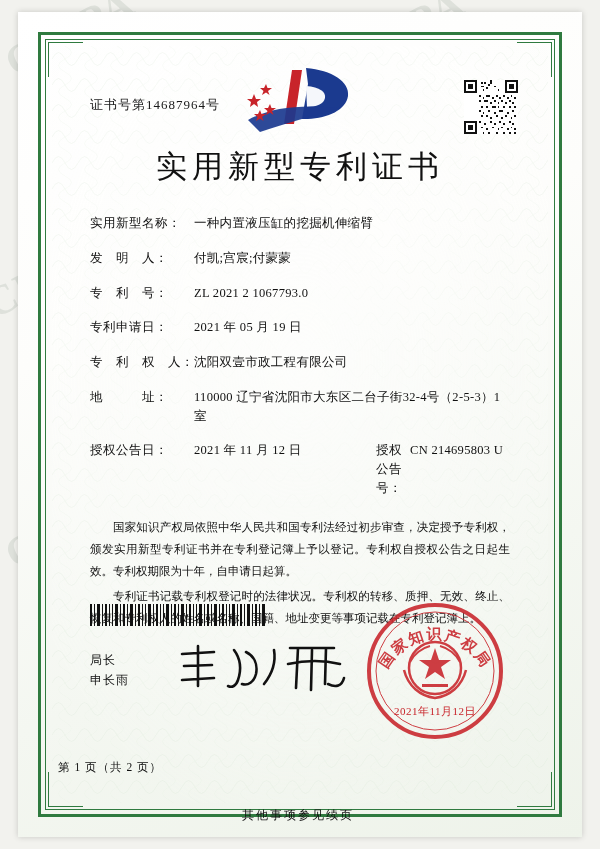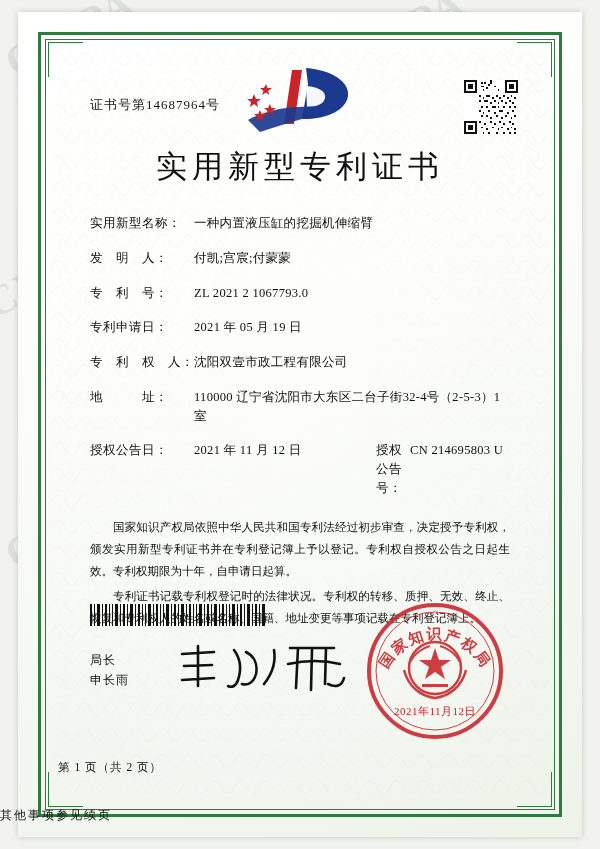--- a/index.html
+++ b/index.html
@@ -216,21 +216,21 @@
     text-align: left;
     font-family: "Liberation Serif", serif;
     font-size: 11.5px;
     color: #111;
     letter-spacing: 1px;
   }
   .footnote {
     position: absolute;
     left: 0; right: 4px;
     top: 807px;
-    text-align: left;
+    text-align: center;
     font-family: Liberation Sans, sans-serif;
     font-size: 12px;
     color: #111;
     letter-spacing: 2px;
     z-index: 6;
   }
 </style>
 </head>
 <body>
 

